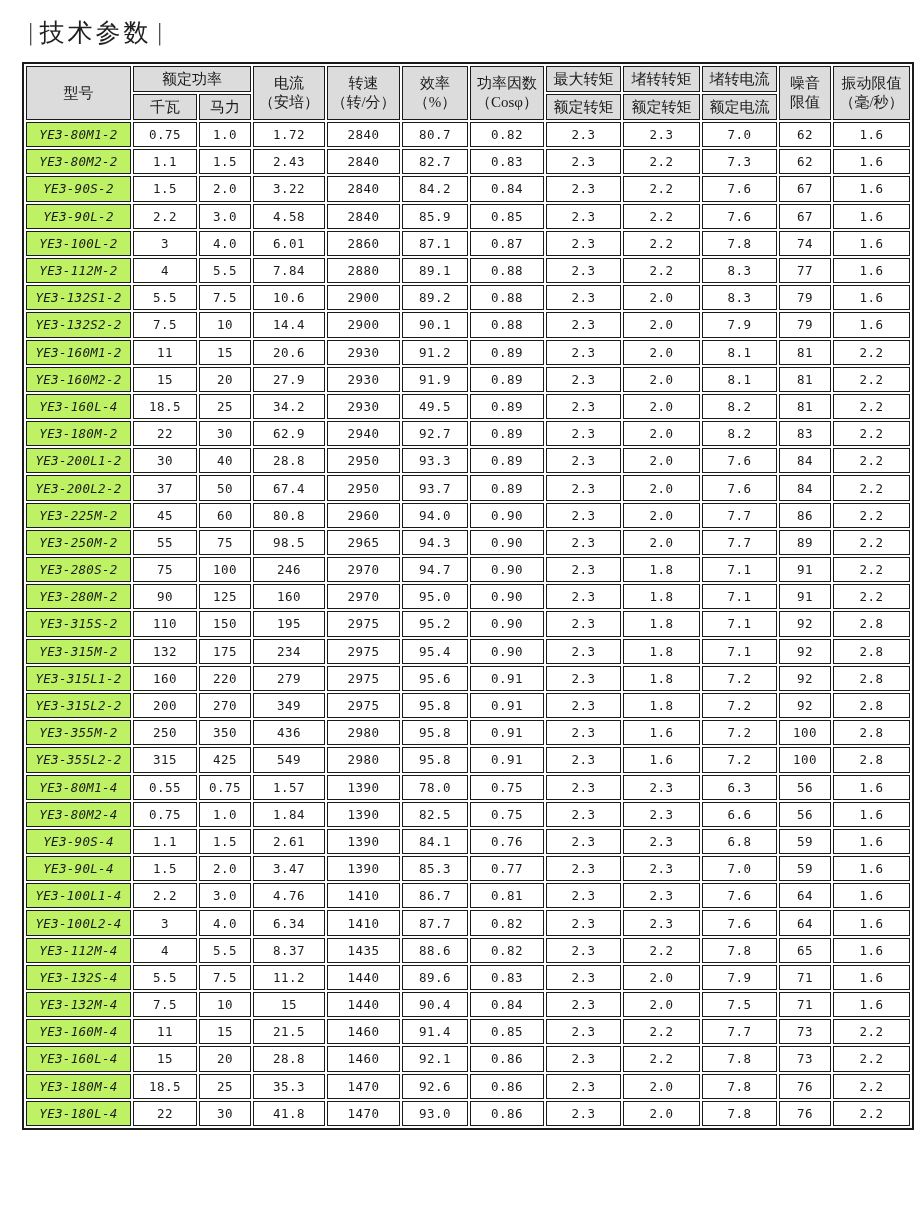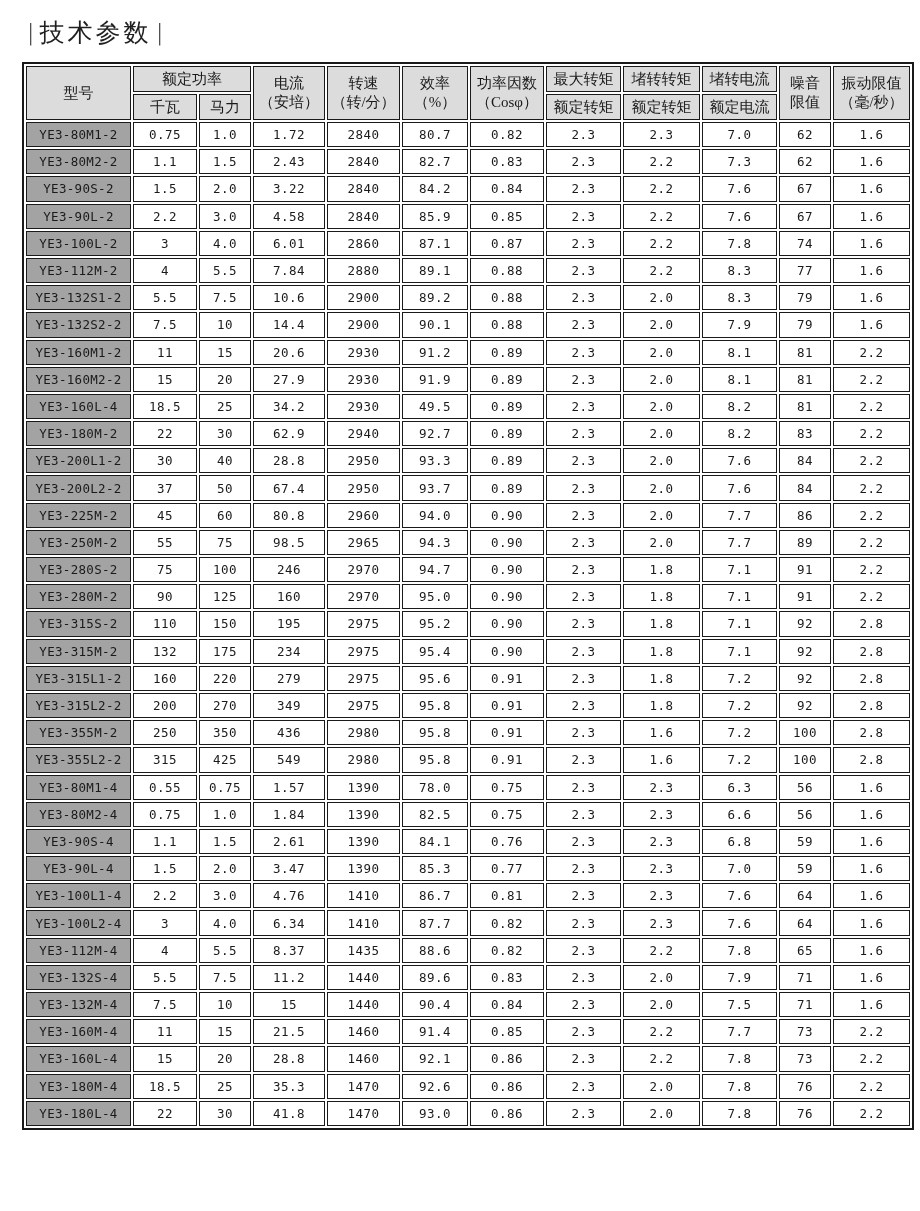--- a/index.html
+++ b/index.html
@@ -63,22 +63,23 @@
   }
   .spec-table tbody th,
   .spec-table tbody td {
     height: 23.2px;
     font-family: "DejaVu Sans Mono", monospace;
     font-size: 12.5px;
     font-weight: normal;
     letter-spacing: 0.5px;
   }
   .spec-table tbody th.model {
-    background: #a3a3a3;
+    background: #bef264;
     letter-spacing: 0.3px;
+    font-style: italic;
   }
   
   col.c-model { width: 105px; }
   col.c-kw    { width: 64px;  }
   col.c-hp    { width: 52px;  }
   col.c-cur   { width: 72px;  }
   col.c-spd   { width: 73px;  }
   col.c-eff   { width: 66px;  }
   col.c-pf    { width: 74px;  }
   col.c-mt    { width: 75px;  }

